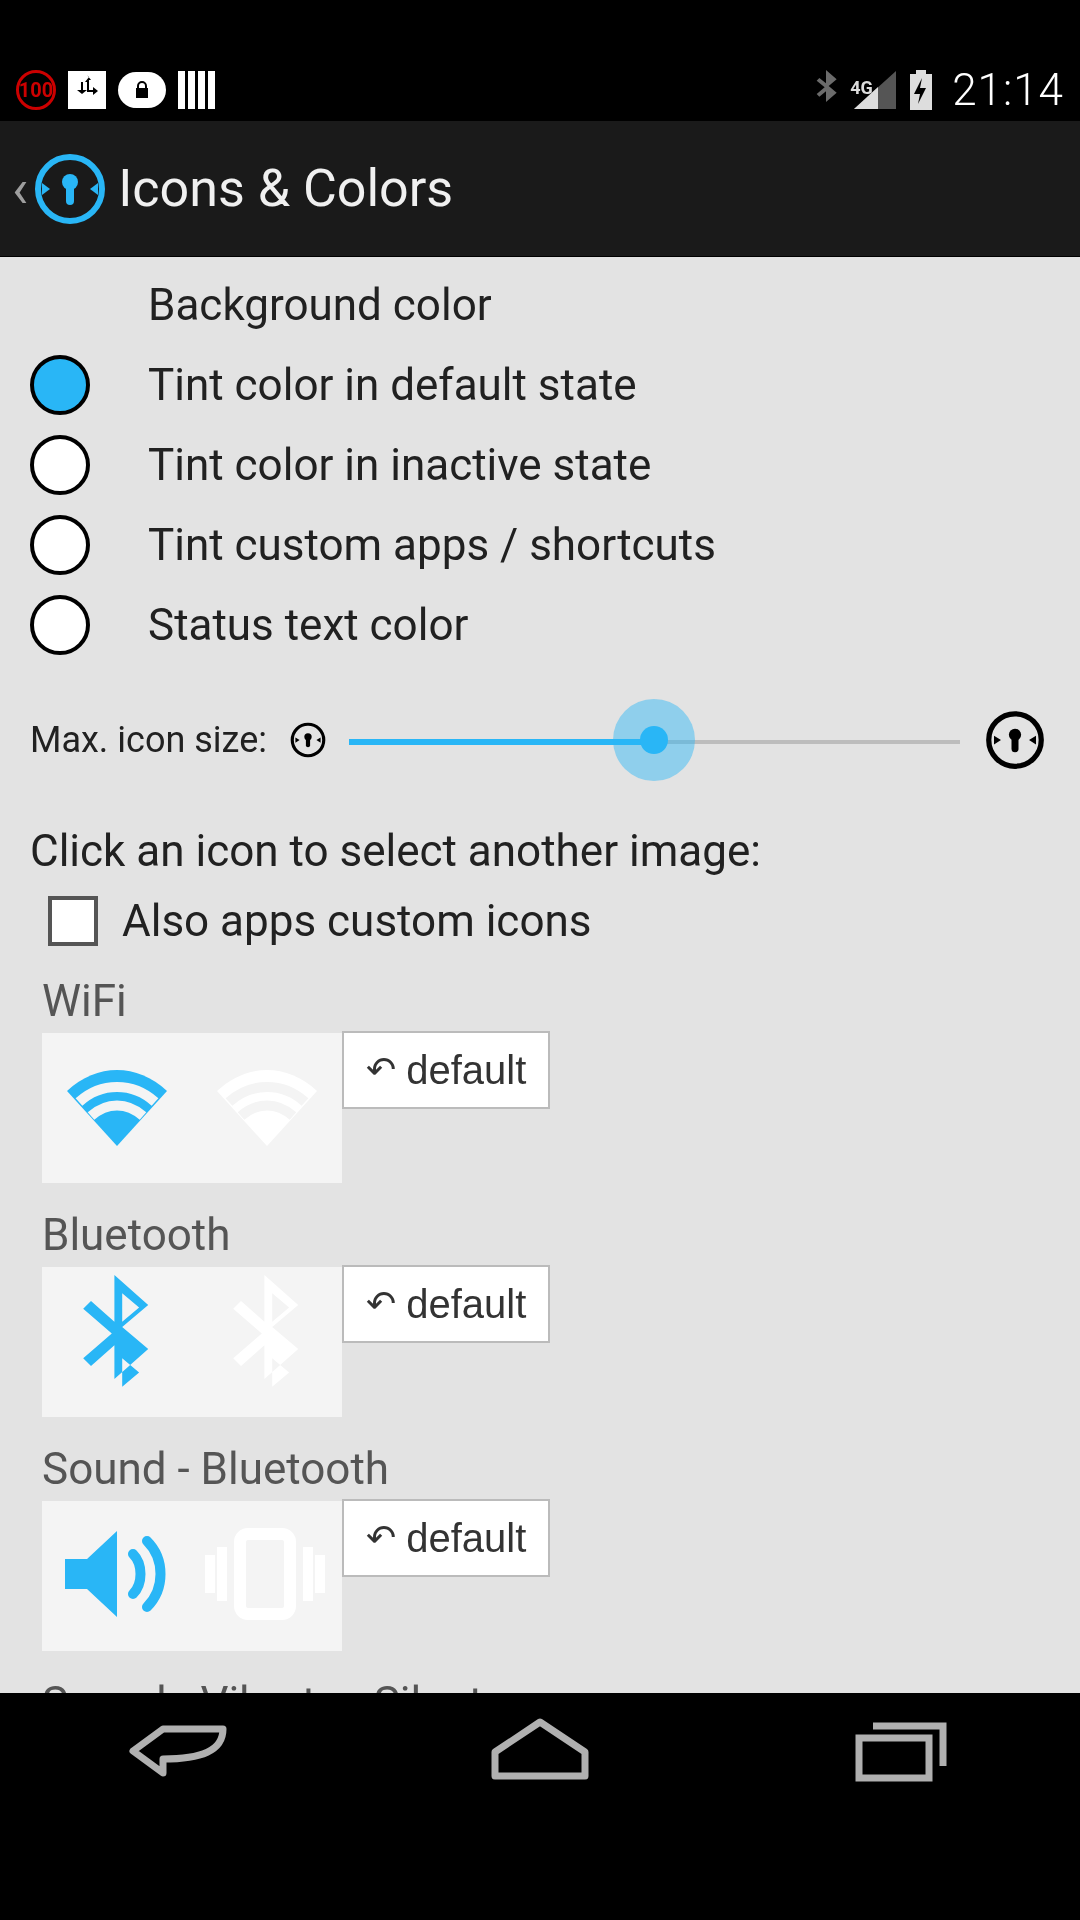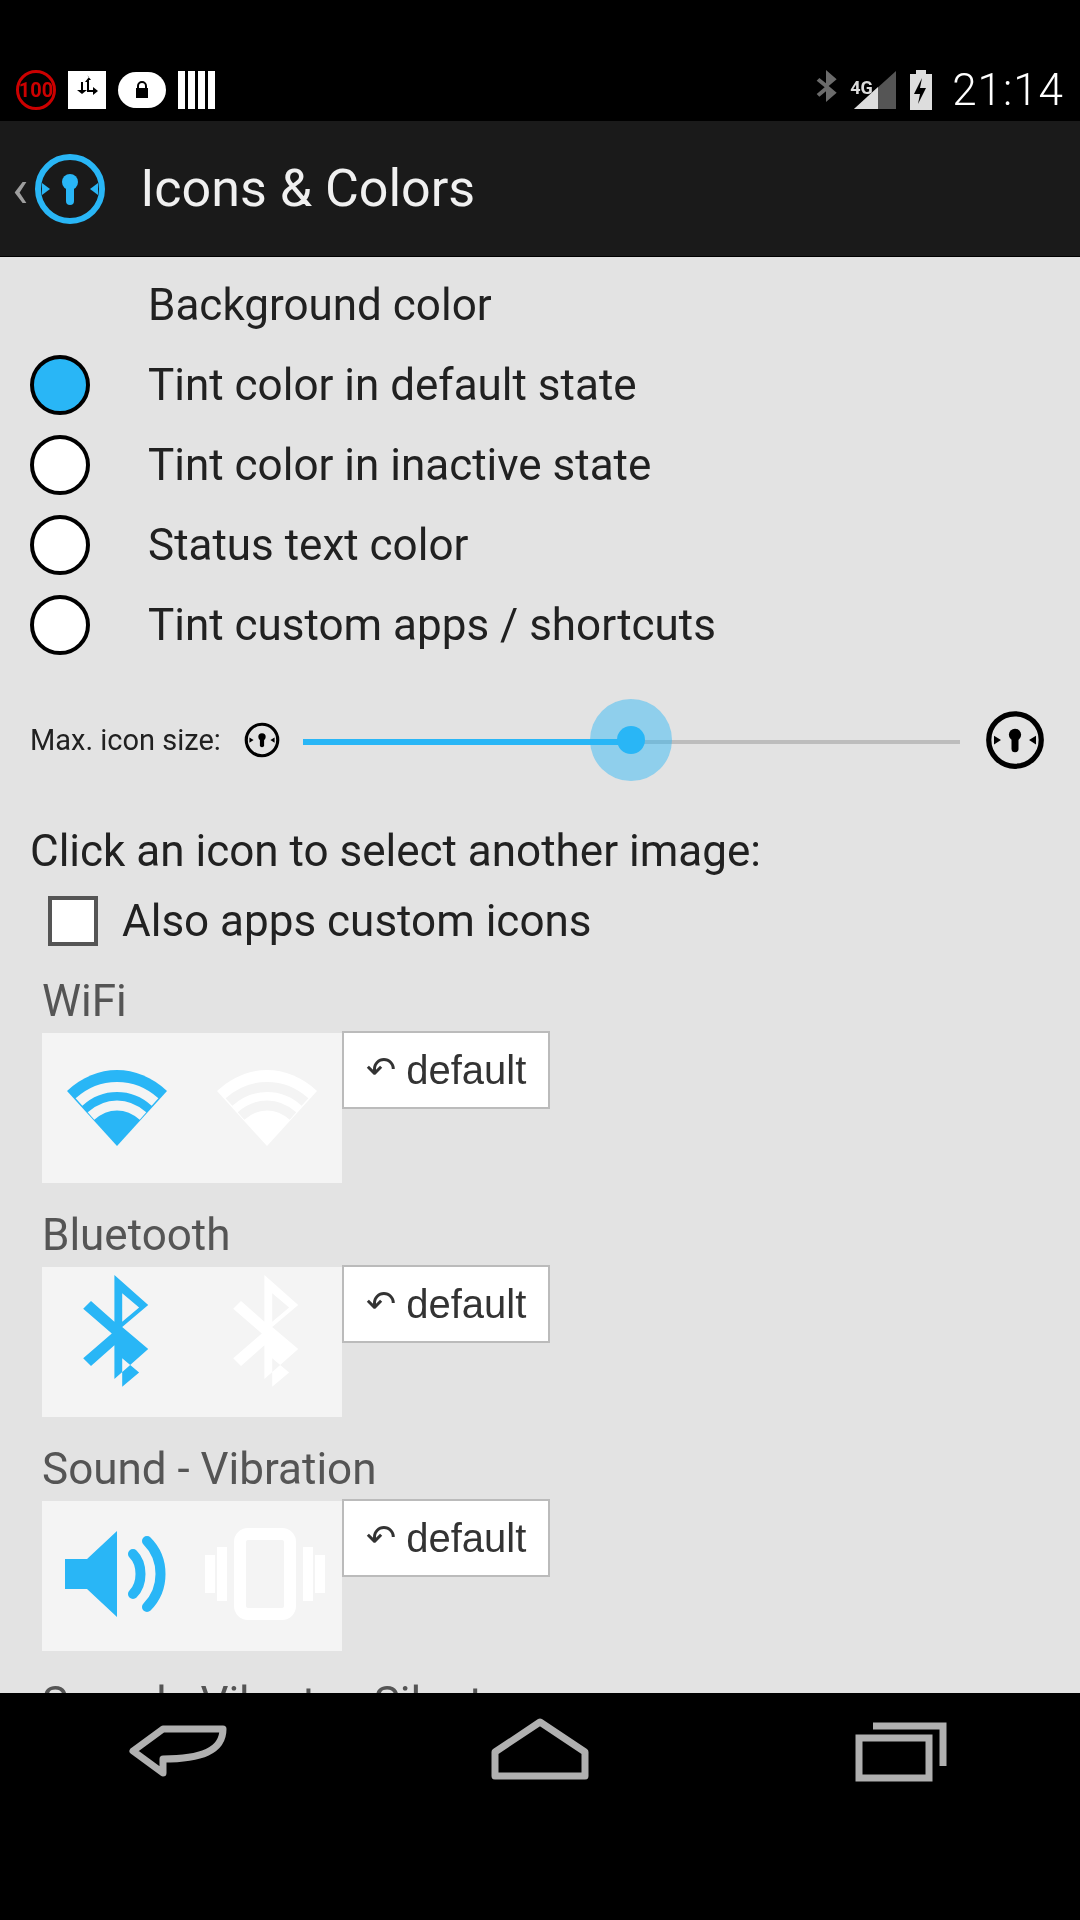--- a/index.html
+++ b/index.html
@@ -49,21 +49,21 @@
     align-items: center;
     padding: 0 12px;
     gap: 8px;
     border-bottom: 1px solid #000;
   }
   .action-caret { color:#9e9e9e; font-size:54px; margin-right:-6px; }
   .app-logo {
     width: 80px; height: 80px; flex-shrink:0;
     display:flex; align-items:center; justify-content:center;
   }
-  .action-title { color:#f0f0f0; font-size:52px; font-weight:400; margin-left:22px; }
+  .action-title { color:#f0f0f0; font-size:52px; font-weight:400; margin-left:0; }
 
   
   .content {
     flex: 1;
     background: #e3e3e3;
     color: #212121;
     overflow: hidden;
     padding-top: 8px;
   }
 
@@ -73,21 +73,21 @@
     font-size:44px;
   }
   .swatch-slot { width:118px; display:flex; justify-content:flex-start; }
   .color-circle {
     width:60px; height:60px; border-radius:50%;
     border:4px solid #000;
   }
 
   .slider-row {
     display:flex; align-items:center; padding: 20px 30px 30px 30px;
-    gap: 20px; font-size:29px; margin-top:20px;
+    gap: 20px; font-size:36px; margin-top:20px;
   }
   .slider-row .label { flex-shrink:0; }
   .slider-track-wrap { flex:1; display:flex; align-items:center; position:relative; height:60px; }
   .slider-track { position:absolute; left:0; right:0; top:50%; height:4px; background:#bdbdbd; }
   .slider-fill  { position:absolute; left:0; top:50%; height:6px; background:#29b6f6; transform:translateY(-1px); }
   .slider-thumb {
     position:absolute; top:50%; transform:translate(-50%,-50%);
     width:28px; height:28px; border-radius:50%; background:#29b6f6;
   }
   .slider-halo {
@@ -208,27 +208,27 @@
     <div class="option-row">
       <span class="swatch-slot">
         <span class="color-circle" style="background:#ffffff;"></span>
       </span>
       <span>Tint color in inactive state</span>
     </div>
     <div class="option-row">
       <span class="swatch-slot">
         <span class="color-circle" style="background:#ffffff;"></span>
       </span>
-      <span>Status text color</span>
+      <span>Tint custom apps / shortcuts</span>
     </div>
     <div class="option-row">
       <span class="swatch-slot">
         <span class="color-circle" style="background:#ffffff;"></span>
       </span>
-      <span>Tint custom apps / shortcuts</span>
+      <span>Status text color</span>
     </div>
   </div>
 
   <div class="slider-row">
     <span class="label">Max. icon size:</span>
     <span class="wrench-icon">
       <svg viewBox="0 0 80 80" width="42" height="42">
         <circle cx="40" cy="40" r="30" fill="none" stroke="#000" stroke-width="6"></circle>
         <path d="M24 40l-8-5v10zM56 40l8-5v10z" fill="#000"></path>
         <circle cx="40" cy="34" r="7" fill="#000"></circle>
@@ -302,21 +302,21 @@
         </span>
       </div>
       <button class="default-btn">
         <span class="undo-glyph">↶</span>
         <span>default</span>
       </button>
     </div>
   </div>
 
   <div class="icon-group">
-    <div class="group-title">Sound - Vibration</div>
+    <div class="group-title">Sound - Bluetooth</div>
     <div class="group-row">
       <div class="pair-box">
         <span>
           <svg width="120" height="110" viewBox="0 0 120 110">
             <path fill="#29b6f6" d="M10 40h22l30-28v86L32 70H10z"></path>
             <path fill="none" stroke="#29b6f6" stroke-width="10" stroke-linecap="round" d="M78 35c10 10 10 30 0 40"></path>
             <path fill="none" stroke="#29b6f6" stroke-width="10" stroke-linecap="round" d="M92 22c18 18 18 48 0 66"></path>
           </svg>
         </span>
         <span>

